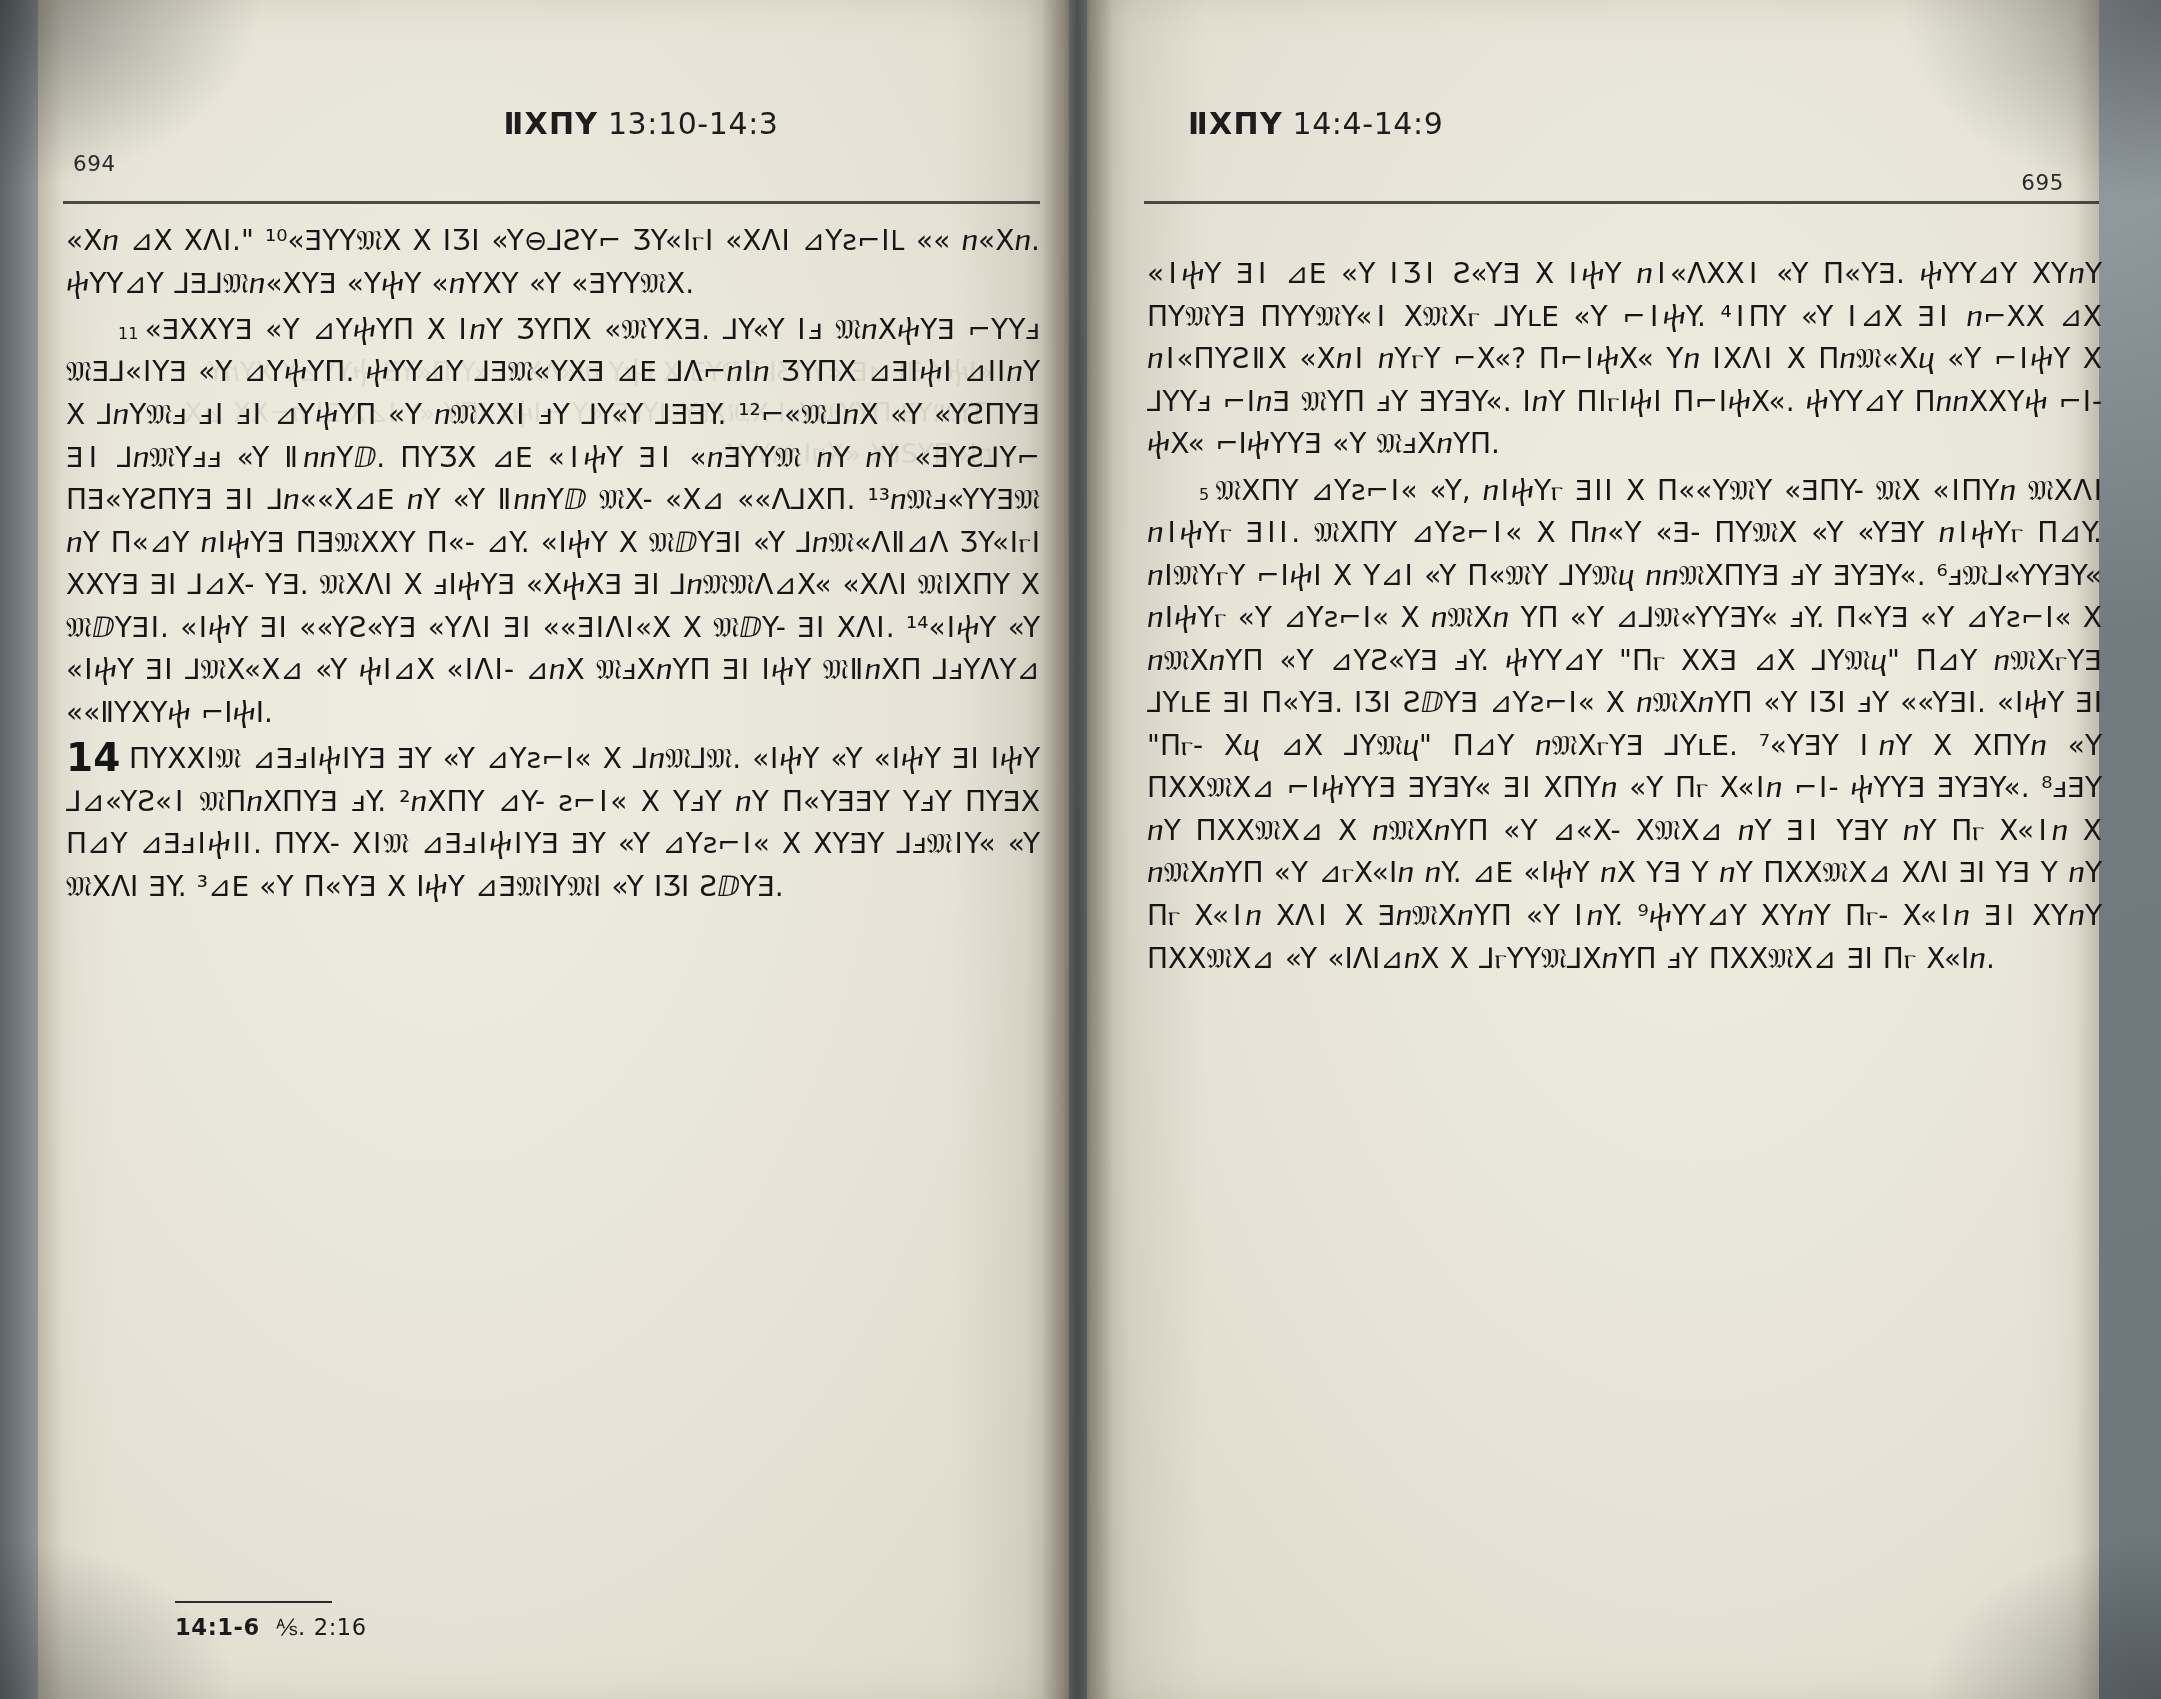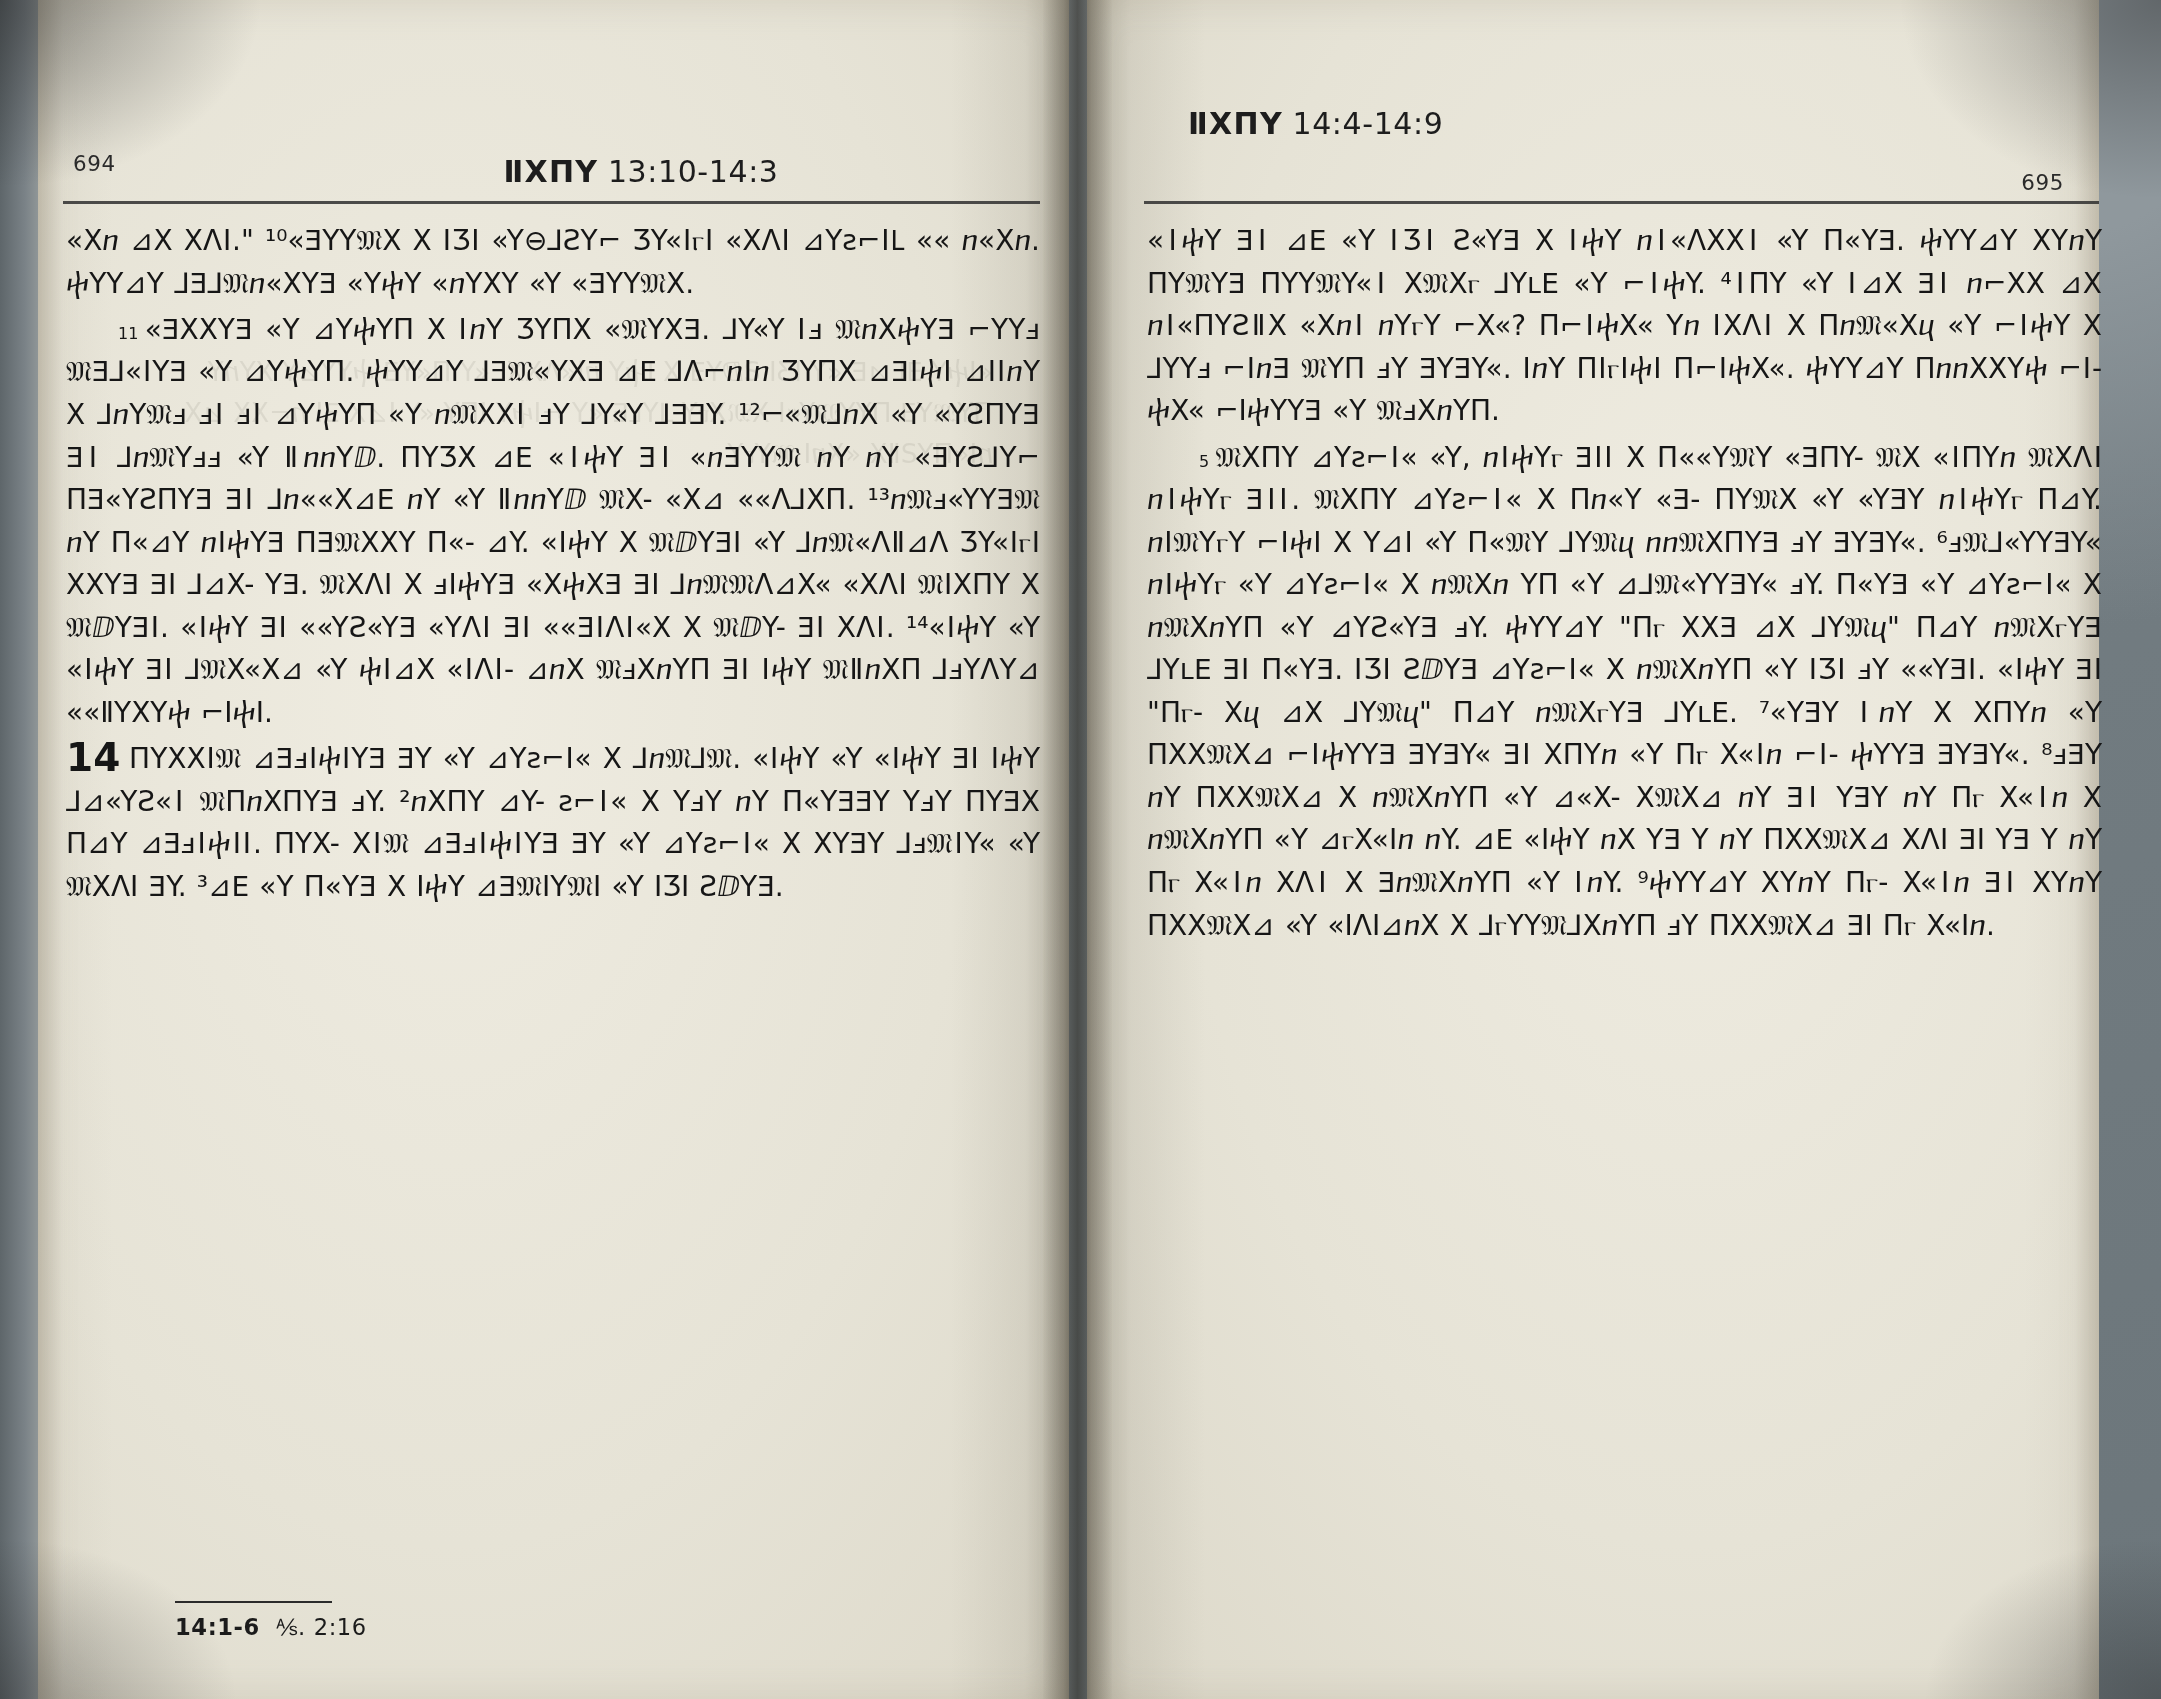--- a/index.html
+++ b/index.html
@@ -126,21 +126,21 @@
     white-space: nowrap;
   }
   .running-head .book-name {
     font-weight: 700;
     letter-spacing: 1.3px;
   }
   .running-head .refs {
     font-family: "DejaVu Sans", sans-serif;
     letter-spacing: 0.6px;
   }
-  .rh-left  { left: 603px; transform: translateX(-50%); margin-top: 48px; }
+  .rh-left  { left: 603px; transform: translateX(-50%); }
   .rh-right { left: 101px; }
 
   .rule {
     position: absolute;
     height: 2.5px;
     background: #2f2f2f;
     opacity: 0.85;
   }
   .rule.left  { left: 25px;  top: 201px; width: 977px; }
   .rule.right { left: 57px;  top: 201px; width: 955px; }
@@ -148,21 +148,21 @@
   .column {
     position: absolute;
     top: 220px;
     font-size: 28px;
     line-height: 1.52;
     color: #161616;
     text-align: justify;
     word-spacing: 1.3px;
   }
   .column.left  { left: 28px;  width: 974px; }
-  .column.right { left: 60px;  width: 955px; }
+  .column.right { left: 60px;  width: 955px; margin-top: 33px; }
 
   .para {
     margin: 0 0 3.8px 0;
   }
   .para.indent {
     text-indent: 52px;
   }
   .cnum {
     font-size: 39px;
     font-weight: 700;

